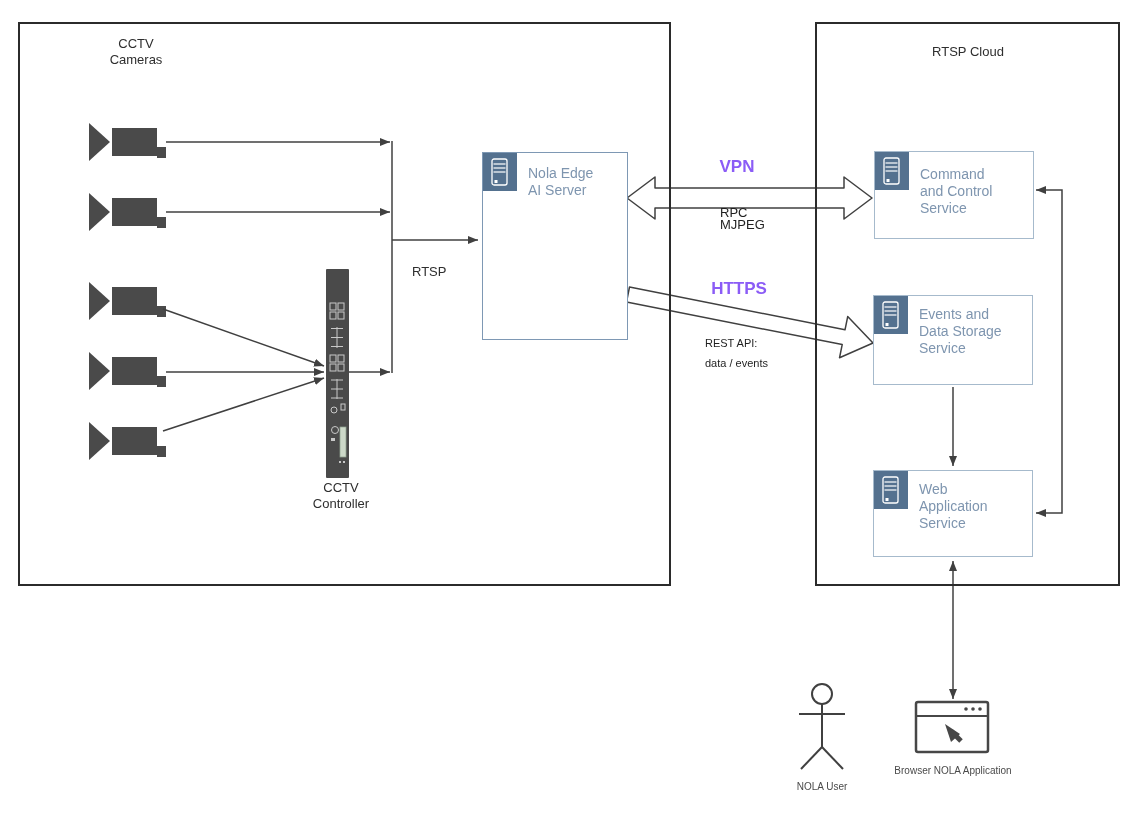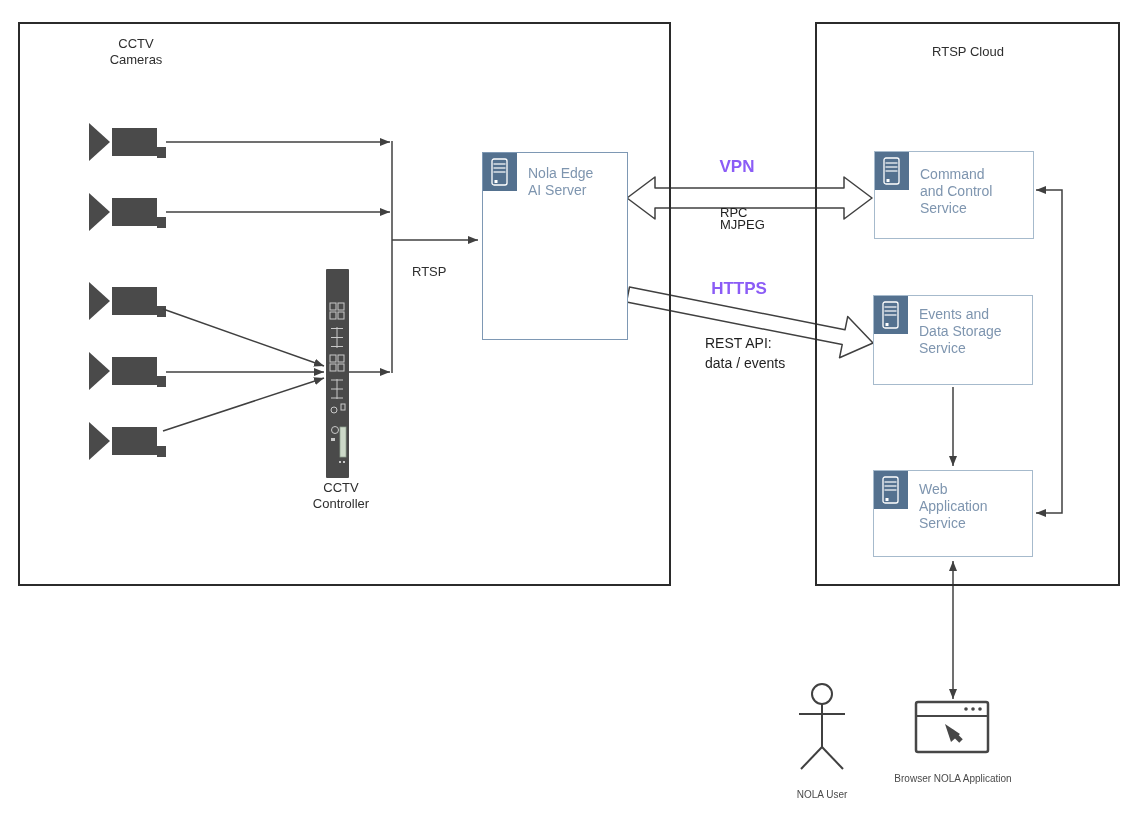--- a/index.html
+++ b/index.html
@@ -25,22 +25,22 @@
   .node-box{position:absolute;background:#ffffff;box-sizing:border-box;}
   .node-box.edge{border:1.5px solid var(--c-edgeBorder,#7e98b4);}
   .node-box.svc{border:1.5px solid var(--c-serviceBorder,#a6bacc);}
   .icon-sq{position:absolute;left:0;top:0;width:34px;height:38px;background:var(--c-iconBg,#54718f);}
   .node-label{position:absolute;left:45px;font-size:14px;line-height:17px;color:var(--c-serviceText,#7e95af);white-space:pre-line;}
   
   .lbl{position:absolute;color:var(--c-labelText,#2e2e2e);font-size:13px;line-height:16px;white-space:pre-line;}
   .lbl.center{text-align:center;}
   .lbl.bold{font-weight:bold;font-size:17px;color:#8b5cf6;}
   .lbl.small{font-size:13px;line-height:12px;color:#1f1f1f;}
-  .lbl.small-spread{font-size:14px;line-height:20px;color:#1f1f1f;}
-  .lbl.tiny{font-size:10px;color:#4a4a4a;margin-top:8px;}
+  .lbl.small-spread{font-size:11px;line-height:20px;color:#1f1f1f;}
+  .lbl.tiny{font-size:10px;color:#4a4a4a;}
 </style>
 </head>
 <body>
 
 <div class="canvas">
 
   <svg width="1146" height="819" viewBox="0 0 1146 819">
     <defs>
       <marker id="mA" orient="auto" markerUnits="userSpaceOnUse" markerWidth="12" markerHeight="10" refX="10" refY="4">
         <path d="M0,0 L10,4 L0,8 Z"></path>

